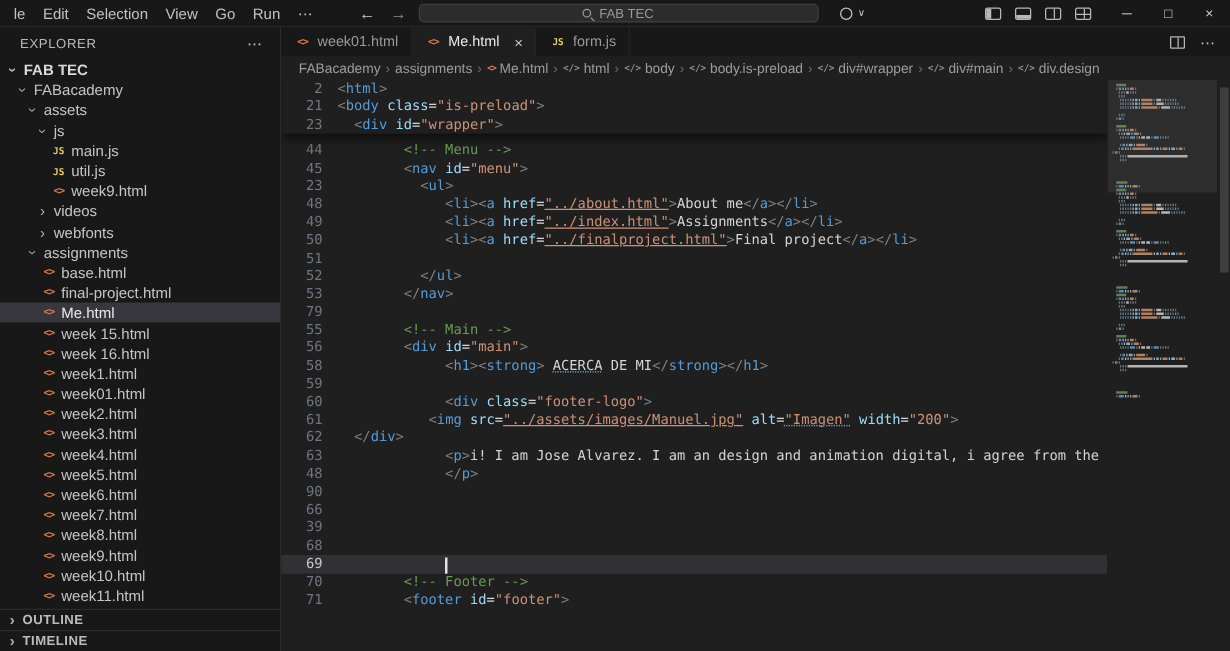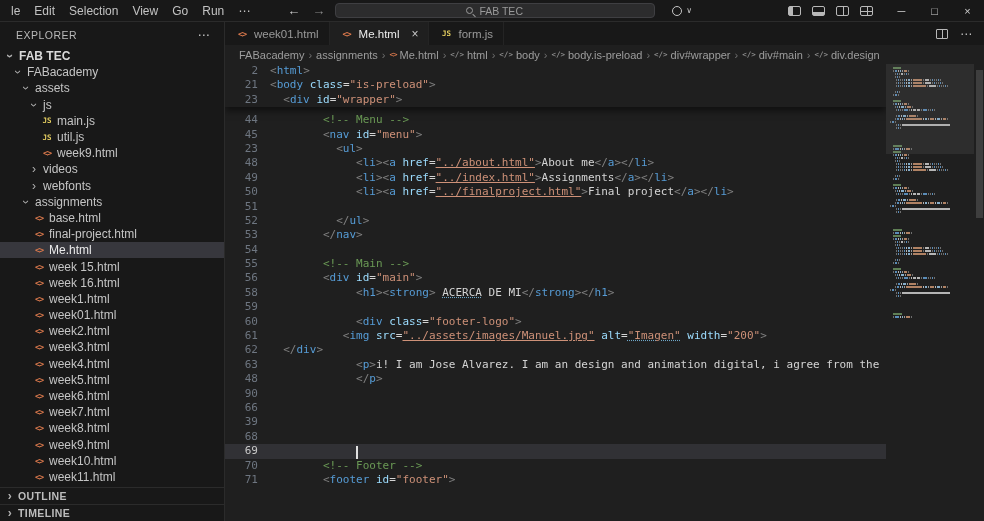--- a/index.html
+++ b/index.html
@@ -346,21 +346,21 @@
           <div>
               <div class="code-line"><span class="gutter">44</span><span class="code-text">        <span class="tk-c">&lt;!-- Menu --&gt;</span></span></div>
               <div class="code-line"><span class="gutter">45</span><span class="code-text">        <span class="tk-p">&lt;</span><span class="tk-t">nav</span><span class="tk-x"> </span><span class="tk-a">id</span><span class="tk-o">=</span><span class="tk-s">"menu"</span><span class="tk-p">&gt;</span></span></div>
               <div class="code-line"><span class="gutter">23</span><span class="code-text">          <span class="tk-p">&lt;</span><span class="tk-t">ul</span><span class="tk-p">&gt;</span></span></div>
               <div class="code-line"><span class="gutter">48</span><span class="code-text">             <span class="tk-p">&lt;</span><span class="tk-t">li</span><span class="tk-p">&gt;</span><span class="tk-p">&lt;</span><span class="tk-t">a</span><span class="tk-x"> </span><span class="tk-a">href</span><span class="tk-o">=</span><span class="tk-su">"../about.html"</span><span class="tk-p">&gt;</span><span class="tk-x">About me</span><span class="tk-p">&lt;/</span><span class="tk-t">a</span><span class="tk-p">&gt;</span><span class="tk-p">&lt;/</span><span class="tk-t">li</span><span class="tk-p">&gt;</span></span></div>
               <div class="code-line"><span class="gutter">49</span><span class="code-text">             <span class="tk-p">&lt;</span><span class="tk-t">li</span><span class="tk-p">&gt;</span><span class="tk-p">&lt;</span><span class="tk-t">a</span><span class="tk-x"> </span><span class="tk-a">href</span><span class="tk-o">=</span><span class="tk-su">"../index.html"</span><span class="tk-p">&gt;</span><span class="tk-x">Assignments</span><span class="tk-p">&lt;/</span><span class="tk-t">a</span><span class="tk-p">&gt;</span><span class="tk-p">&lt;/</span><span class="tk-t">li</span><span class="tk-p">&gt;</span></span></div>
               <div class="code-line"><span class="gutter">50</span><span class="code-text">             <span class="tk-p">&lt;</span><span class="tk-t">li</span><span class="tk-p">&gt;</span><span class="tk-p">&lt;</span><span class="tk-t">a</span><span class="tk-x"> </span><span class="tk-a">href</span><span class="tk-o">=</span><span class="tk-su">"../finalproject.html"</span><span class="tk-p">&gt;</span><span class="tk-x">Final project</span><span class="tk-p">&lt;/</span><span class="tk-t">a</span><span class="tk-p">&gt;</span><span class="tk-p">&lt;/</span><span class="tk-t">li</span><span class="tk-p">&gt;</span></span></div>
               <div class="code-line"><span class="gutter">51</span><span class="code-text"></span></div>
               <div class="code-line"><span class="gutter">52</span><span class="code-text">          <span class="tk-p">&lt;/</span><span class="tk-t">ul</span><span class="tk-p">&gt;</span></span></div>
               <div class="code-line"><span class="gutter">53</span><span class="code-text">        <span class="tk-p">&lt;/</span><span class="tk-t">nav</span><span class="tk-p">&gt;</span></span></div>
-              <div class="code-line"><span class="gutter">54</span><span class="code-text"></span></div>
+              <div class="code-line"><span class="gutter">79</span><span class="code-text"></span></div>
               <div class="code-line"><span class="gutter">55</span><span class="code-text">        <span class="tk-c">&lt;!-- Main --&gt;</span></span></div>
               <div class="code-line"><span class="gutter">56</span><span class="code-text">        <span class="tk-p">&lt;</span><span class="tk-t">div</span><span class="tk-x"> </span><span class="tk-a">id</span><span class="tk-o">=</span><span class="tk-s">"main"</span><span class="tk-p">&gt;</span></span></div>
               <div class="code-line"><span class="gutter">58</span><span class="code-text">             <span class="tk-p">&lt;</span><span class="tk-t">h1</span><span class="tk-p">&gt;</span><span class="tk-p">&lt;</span><span class="tk-t">strong</span><span class="tk-p">&gt;</span><span class="tk-x"> </span><span class="tk-xm">ACERCA</span><span class="tk-x"> DE MI</span><span class="tk-p">&lt;/</span><span class="tk-t">strong</span><span class="tk-p">&gt;</span><span class="tk-p">&lt;/</span><span class="tk-t">h1</span><span class="tk-p">&gt;</span></span></div>
               <div class="code-line"><span class="gutter">59</span><span class="code-text"></span></div>
               <div class="code-line"><span class="gutter">60</span><span class="code-text">             <span class="tk-p">&lt;</span><span class="tk-t">div</span><span class="tk-x"> </span><span class="tk-a">class</span><span class="tk-o">=</span><span class="tk-s">"footer-logo"</span><span class="tk-p">&gt;</span></span></div>
               <div class="code-line"><span class="gutter">61</span><span class="code-text">           <span class="tk-p">&lt;</span><span class="tk-t">img</span><span class="tk-x"> </span><span class="tk-a">src</span><span class="tk-o">=</span><span class="tk-su">"../assets/images/Manuel.jpg"</span><span class="tk-x"> </span><span class="tk-a">alt</span><span class="tk-o">=</span><span class="tk-sm">"Imagen"</span><span class="tk-x"> </span><span class="tk-a">width</span><span class="tk-o">=</span><span class="tk-s">"200"</span><span class="tk-p">&gt;</span></span></div>
               <div class="code-line"><span class="gutter">62</span><span class="code-text">  <span class="tk-p">&lt;/</span><span class="tk-t">div</span><span class="tk-p">&gt;</span></span></div>
               <div class="code-line"><span class="gutter">63</span><span class="code-text">             <span class="tk-p">&lt;</span><span class="tk-t">p</span><span class="tk-p">&gt;</span><span class="tk-x">i! I am Jose Alvarez. I am an design and animation digital, i agree from the University</span></span></div>
               <div class="code-line"><span class="gutter">48</span><span class="code-text">             <span class="tk-p">&lt;/</span><span class="tk-t">p</span><span class="tk-p">&gt;</span></span></div>
               <div class="code-line"><span class="gutter">90</span><span class="code-text"></span></div>

